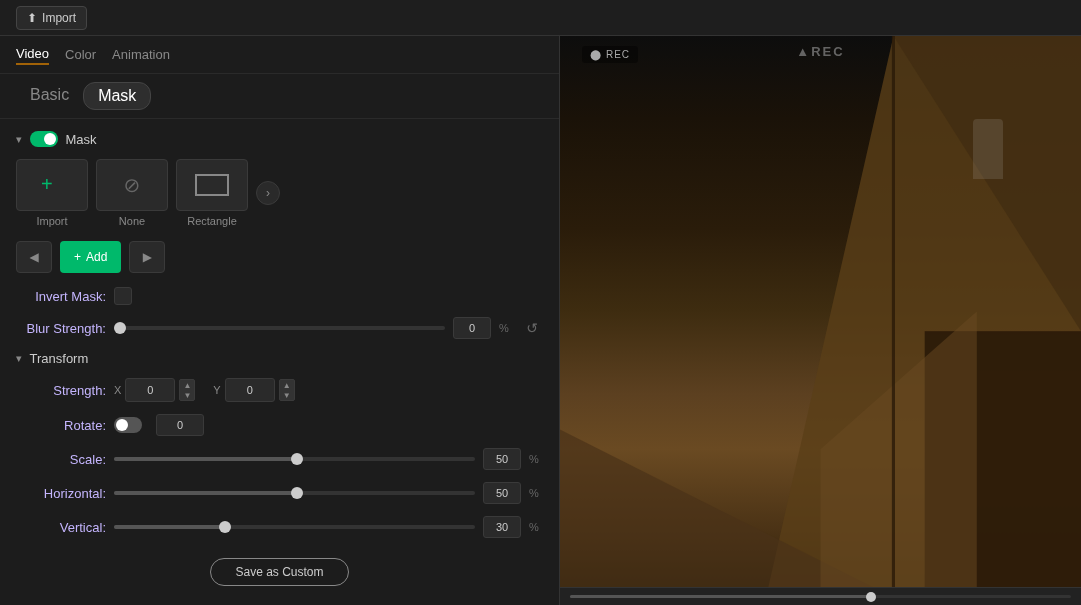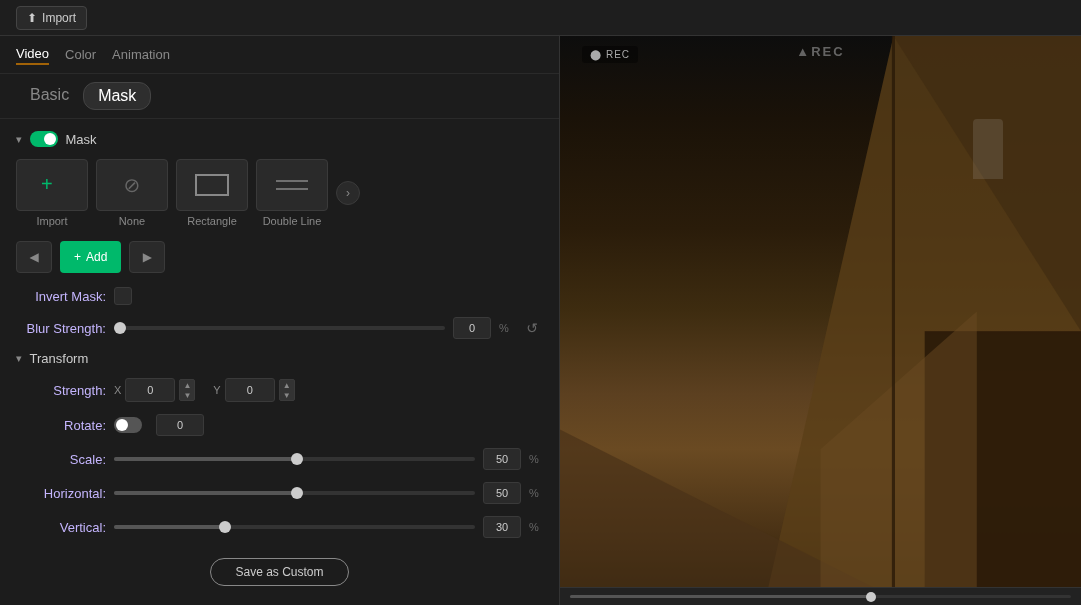--- a/index.html
+++ b/index.html
@@ -509,29 +509,20 @@
         <div class="mask-option">
           <div class="mask-option-box">
             <svg width="40" height="28">
               <rect x="4" y="4" width="32" height="20" fill="none" stroke="#888" stroke-width="2"></rect>
             </svg>
           </div>
           <span class="mask-option-label">Rectangle</span>
         </div>
 
 
-        <div class="mask-option">
-          <div class="mask-option-box">
-            <svg width="40" height="28">
-              <line x1="4" y1="10" x2="36" y2="10" stroke="#888" stroke-width="1.5"></line>
-              <line x1="4" y1="18" x2="36" y2="18" stroke="#888" stroke-width="1.5"></line>
-            </svg>
-          </div>
-          <span class="mask-option-label">Double Line</span>
-        </div>
 
 
         <div class="mask-nav-btn">›</div>
       </div>
 
       <div class="action-row">
         <div class="action-btn-square">
           <span>◀</span>
         </div>
         <button class="add-btn">

